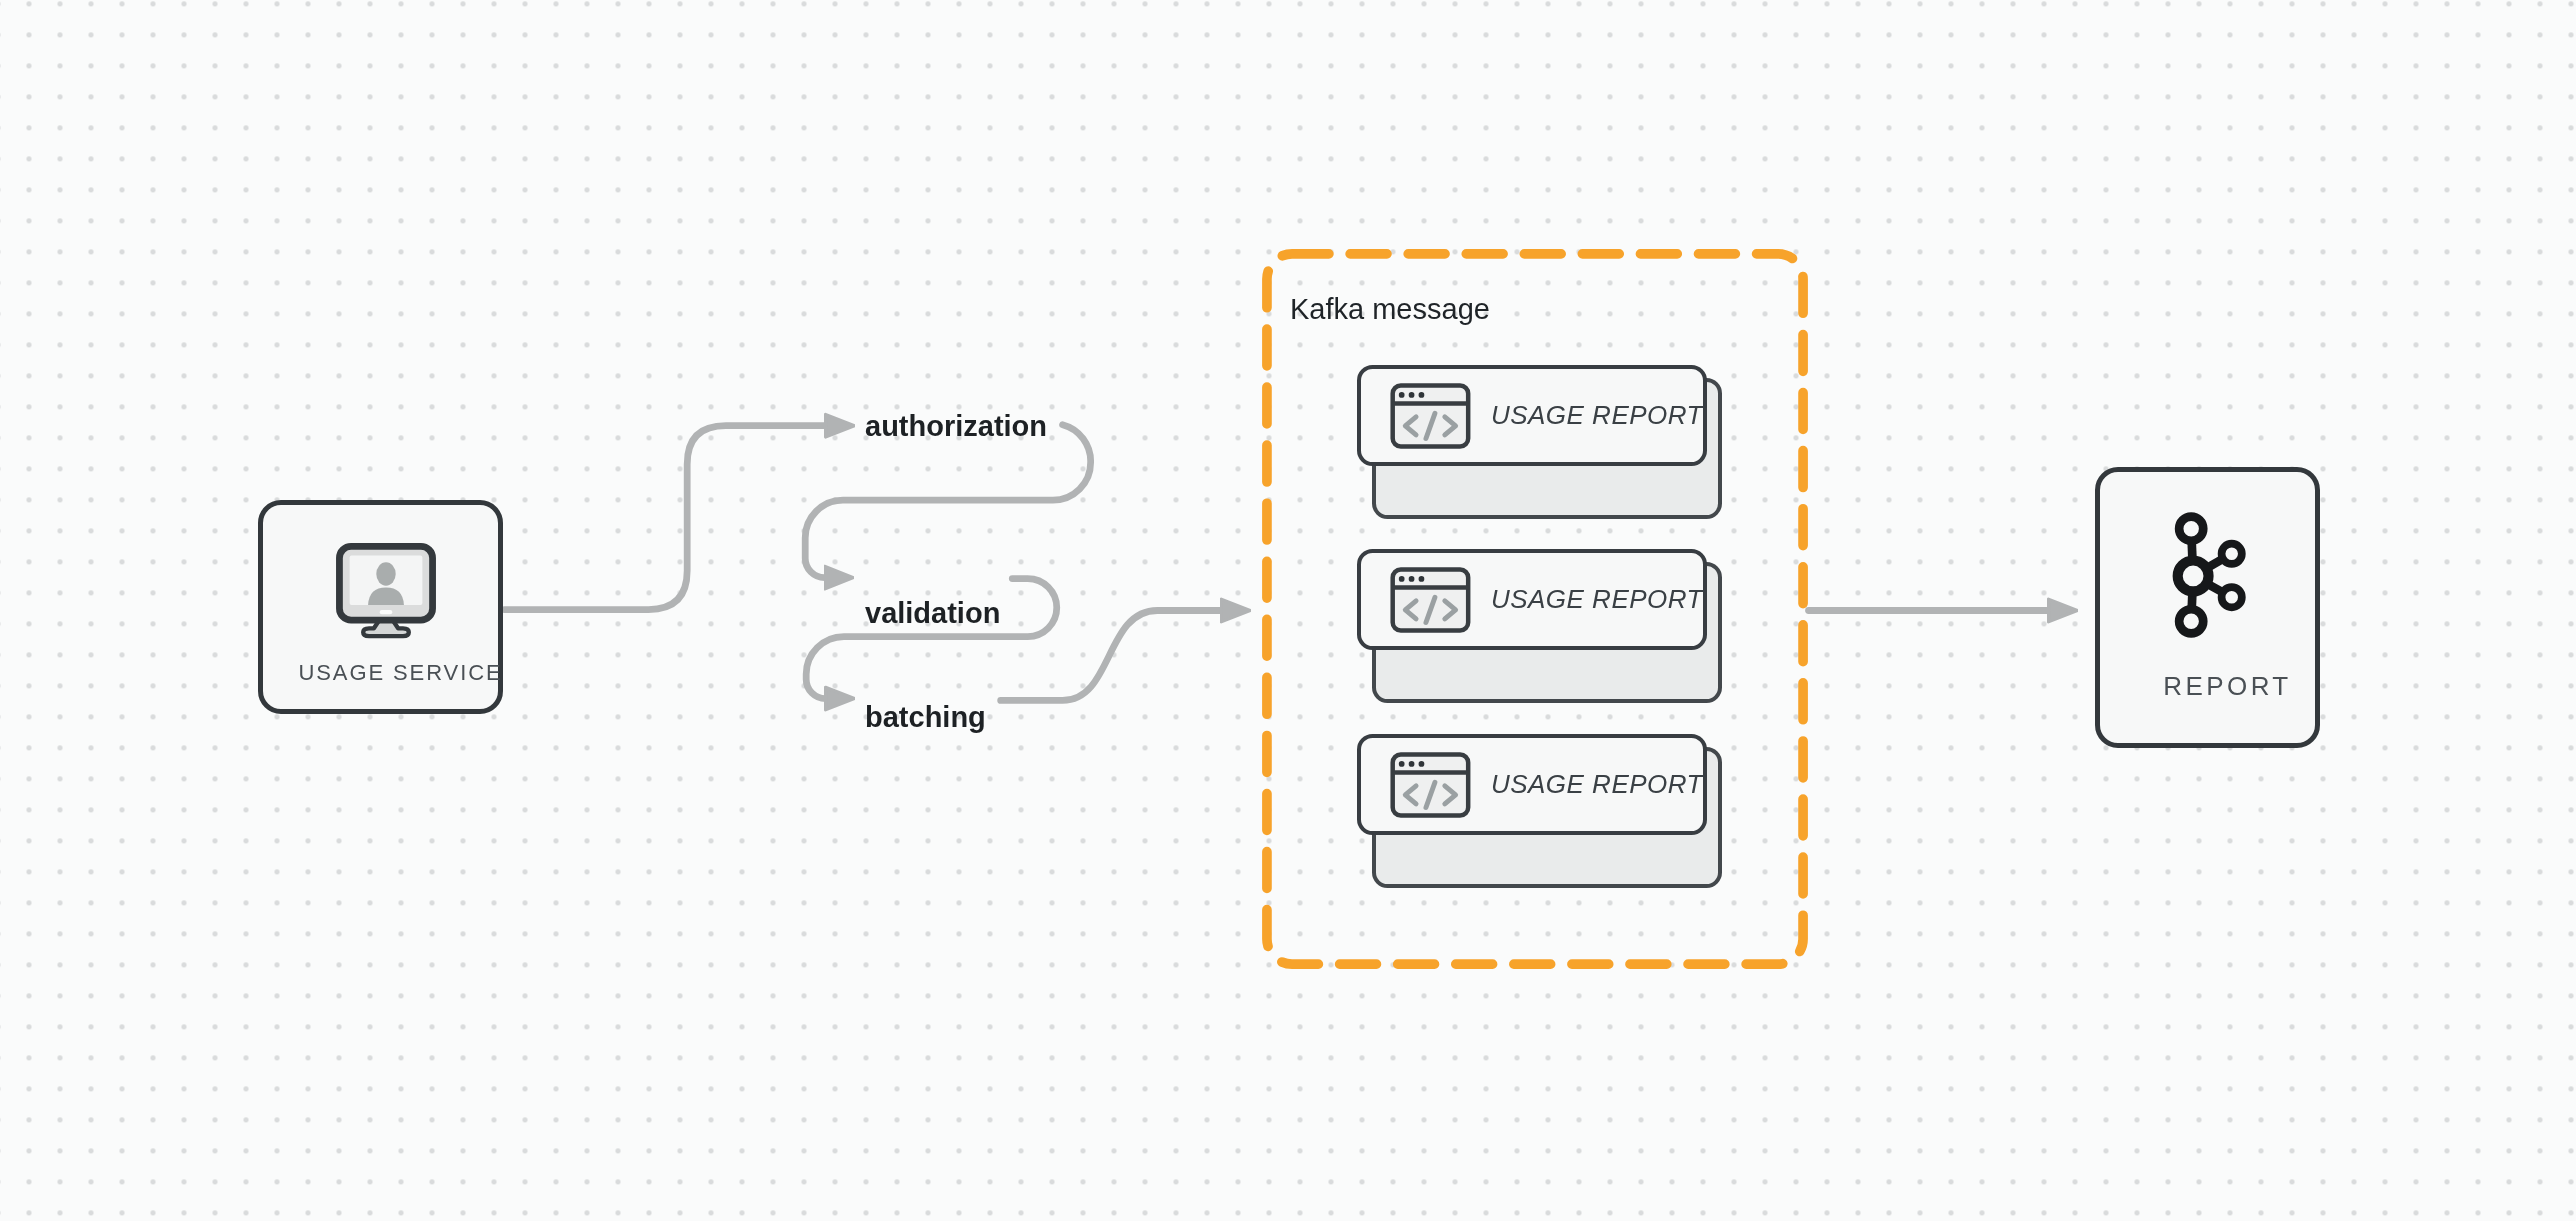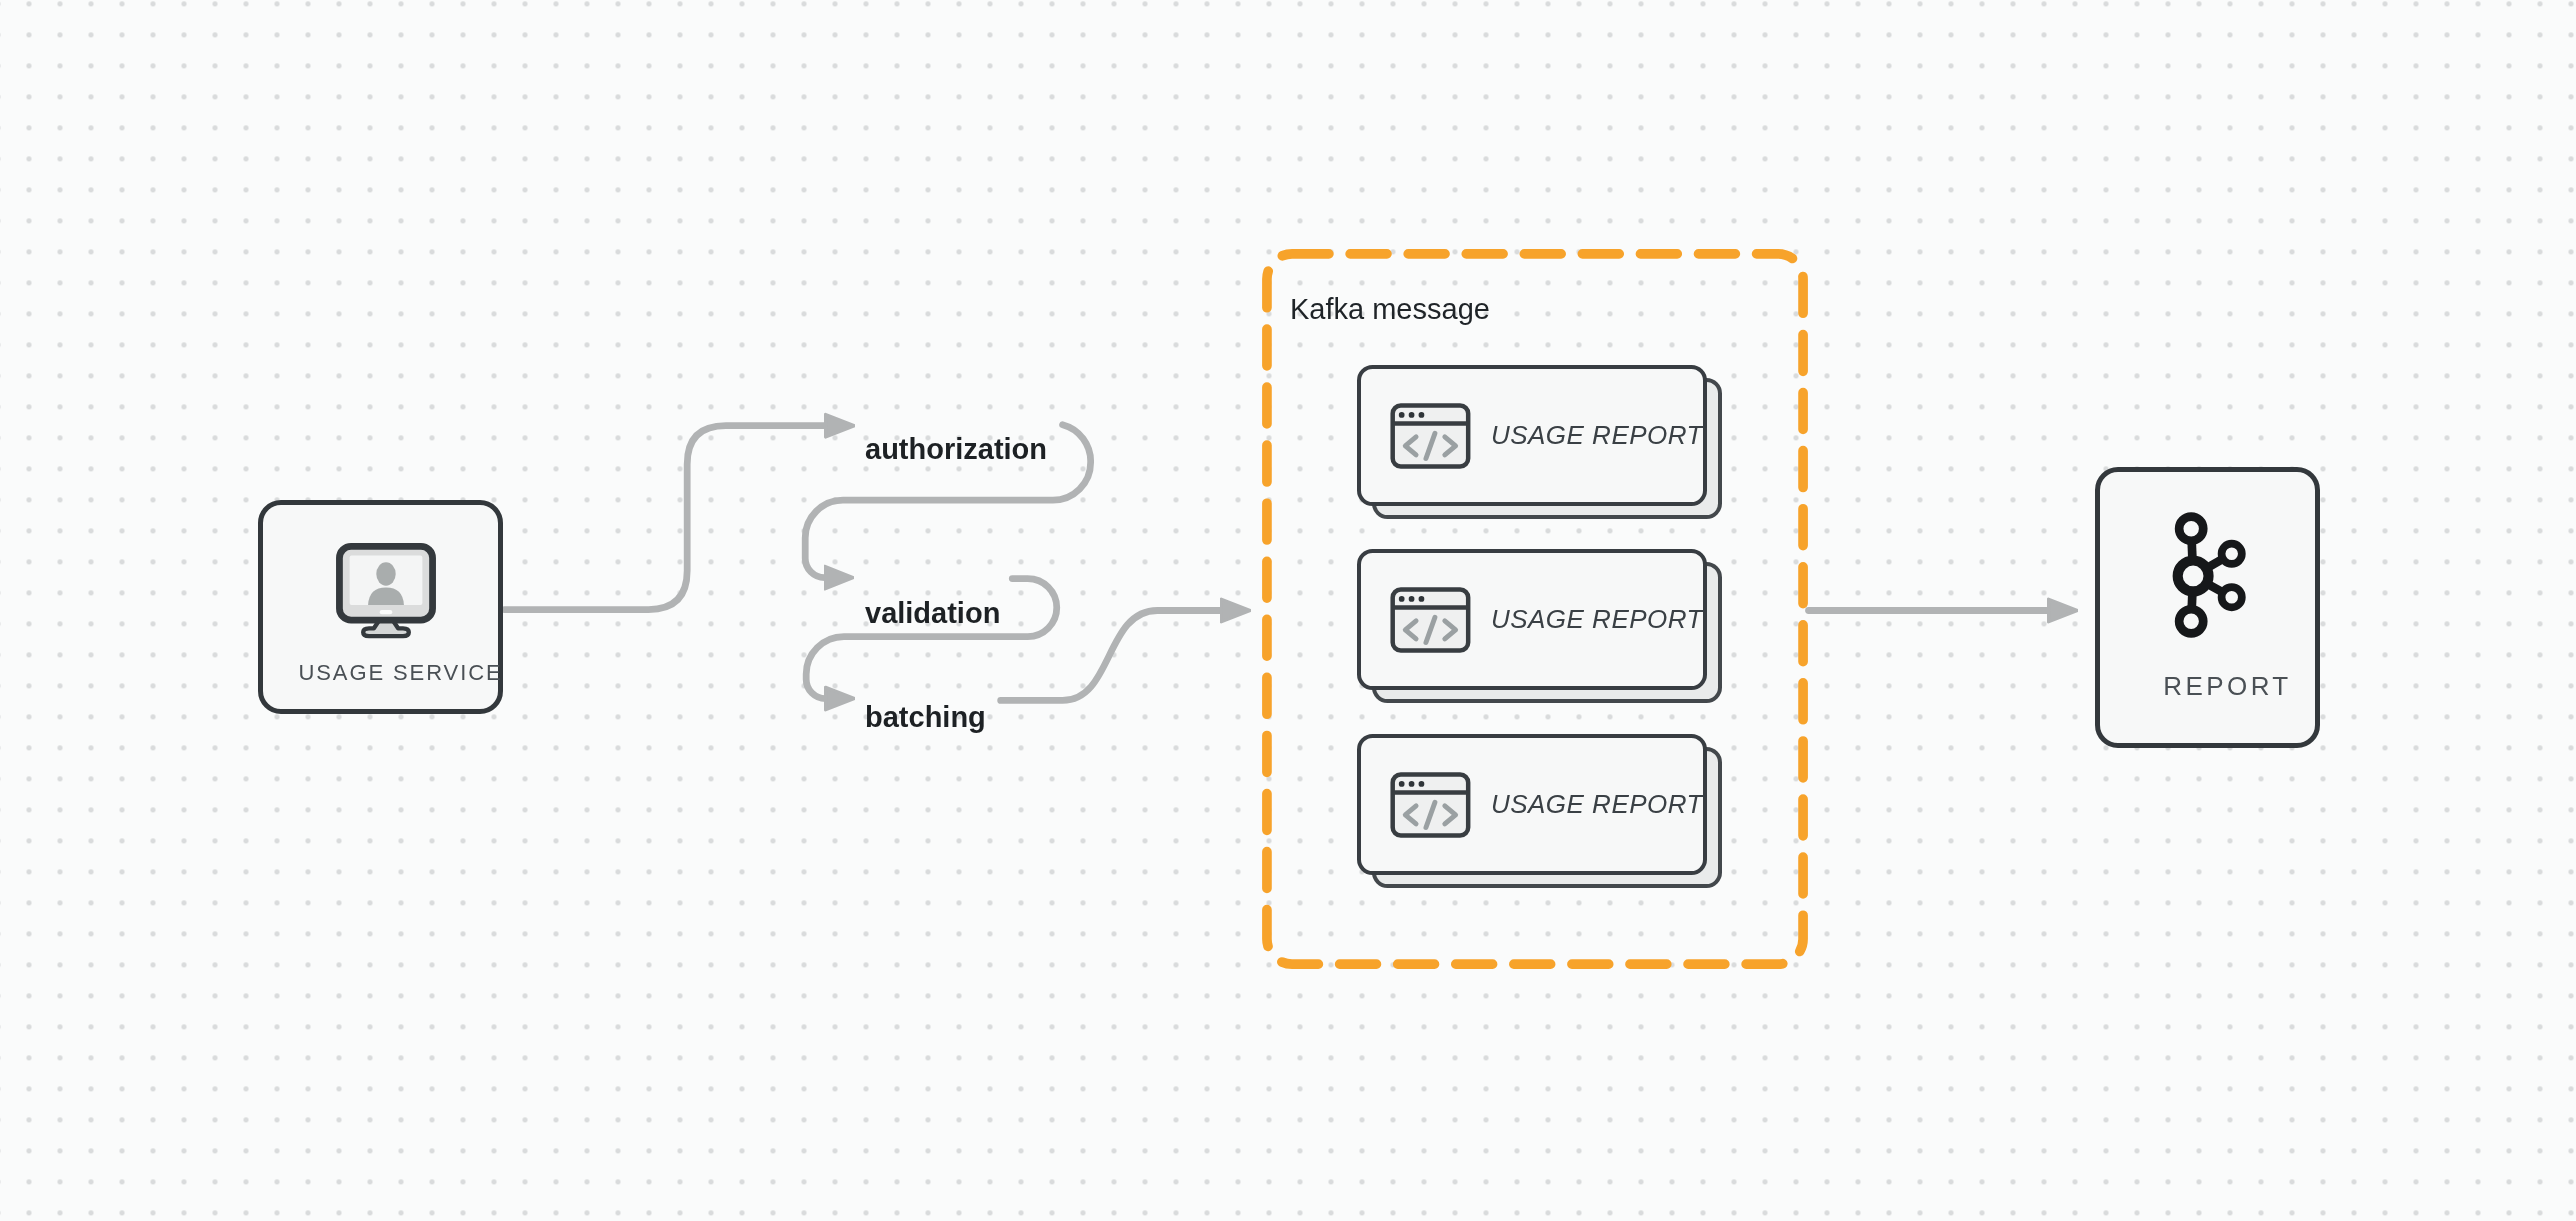--- a/index.html
+++ b/index.html
@@ -29,21 +29,21 @@
         font-size:29px; font-weight:600; color:#1d2124; line-height:1; white-space:nowrap;}
 
   .group{position:absolute; left:1262px; top:249px; width:546px; height:720px;}
   .group-border{position:absolute; left:0; top:0;}
   .group-title{position:absolute; left:28px; top:46px; font-size:29px; font-weight:400;
         color:#1f2428; line-height:1; white-space:nowrap;}
 
   .card{position:absolute; left:95px; width:350px; height:141px;}
   .card-shadow{position:absolute; left:14.5px; top:12.6px; width:350px; height:141px;
         box-sizing:border-box; background:#e9ebeb; border:4.8px solid #43484c; border-radius:15.5px;}
-  .card-face{position:absolute; left:0; top:0; width:350px; height:141px;
+  .card-face{position:absolute; left:0; top:0; width:350px; height:101px;
         box-sizing:border-box; background:#f7f8f8; border:4.8px solid #383d42; border-radius:15.5px;
         display:flex; align-items:center; gap:20px; padding-left:29px;}
   .card-label{font-size:26px; font-style:italic; font-weight:500; color:#3a4045;
         letter-spacing:0.5px; white-space:nowrap;}
 </style>
 </head>
 <body>
 
 <div id="canvas">
 
@@ -70,21 +70,21 @@
         </clipPath>
       <g clip-path="url(#scr)" fill="#a9adad">
         <ellipse cx="52.5" cy="33" rx="10" ry="12"></ellipse>
         <path d="M34 65 Q35 47 52.5 47 Q70 47 71 65 Z"></path>
       </g>
       <rect x="46" y="70" width="13" height="4.5" rx="2.2" fill="#ffffff" opacity="0.9"></rect>
     </svg>
     <div class="node-label">USAGE SERVICE</div>
   </div>
 
-  <div class="step-label" style="top:449px">authorization</div>
+  <div class="step-label" style="top:426px">authorization</div>
   <div class="step-label" style="top:613px">validation</div>
   <div class="step-label" style="top:717px">batching</div>
 
   <div class="group">
     <svg class="group-border" width="546" height="720" viewBox="0 0 564 744" xmlns="http://www.w3.org/2000/svg">
       <rect x="5" y="5" width="554" height="734" rx="26" fill="none" stroke="#F7A32B" stroke-width="10" stroke-linecap="round" stroke-dasharray="38 22"></rect>
     </svg>
     <div class="group-title">Kafka message</div>
 
     <div class="card" style="top:116px">

